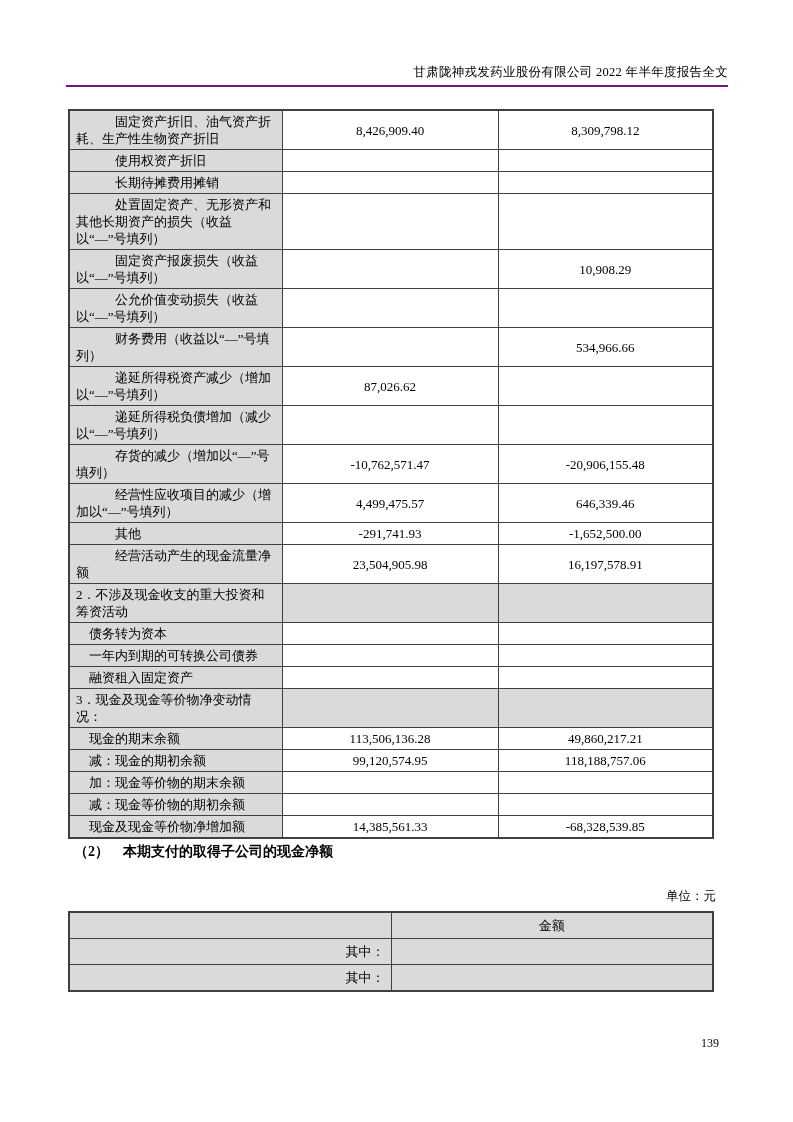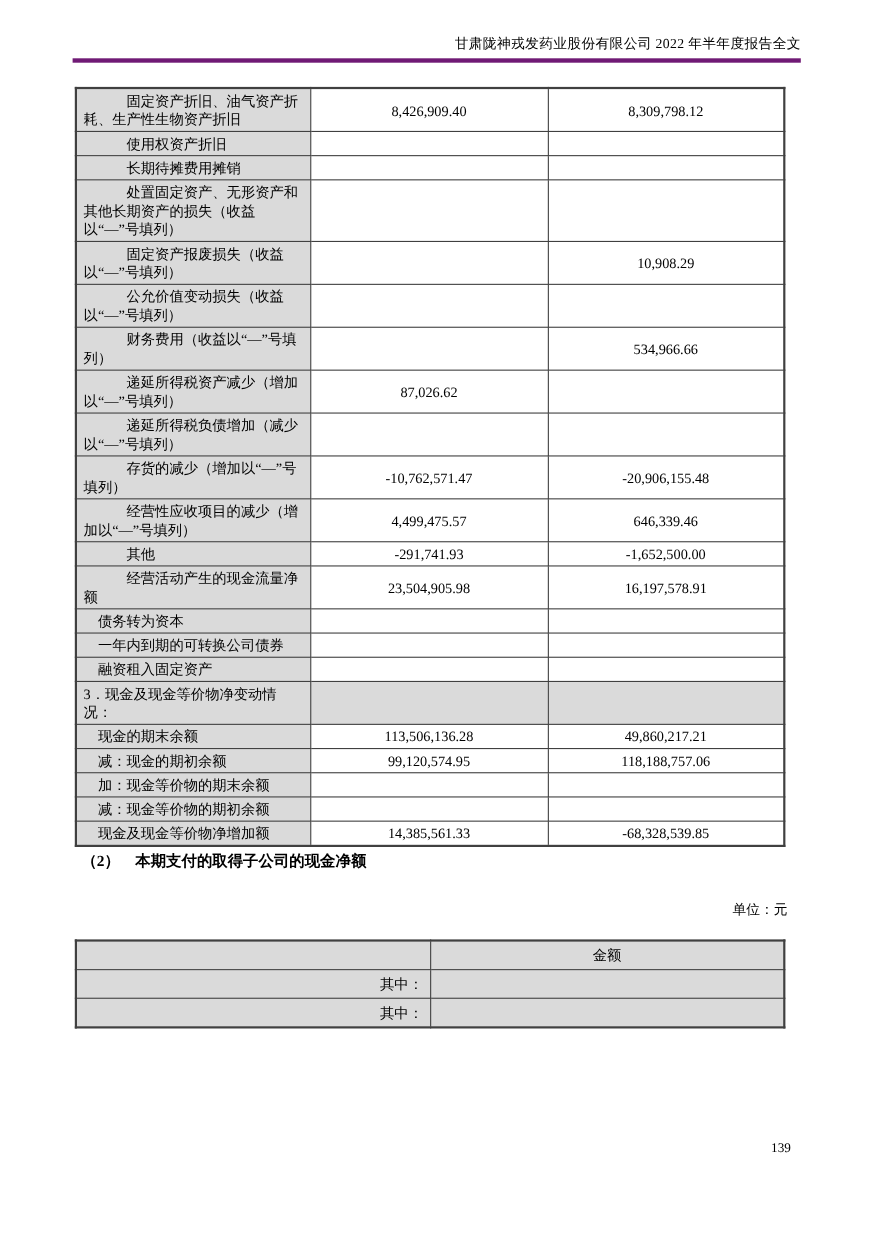--- a/index.html
+++ b/index.html
@@ -8,21 +8,21 @@
     width:793px; height:1122px;
     font-family:"Liberation Serif","DejaVu Serif",serif;
     color:#000;
     position:relative;
     overflow:hidden;
   }
   .page { position:absolute; inset:0; background:#fff; }
   .content { position:absolute; left:66px; top:0; width:662px; }
 
   
-  .hdr { padding-top:32px; border-bottom:4px solid #701a75; padding-bottom:4px; }
+  .hdr { padding-top:64px; border-bottom:2px solid #701a75; padding-bottom:4px; }
   .hdr-title { text-align:right; font-size:12.5px; letter-spacing:0.3px; }
 
   
   table { border-collapse:collapse; table-layout:fixed; margin-left:2px; width:644px; }
   table, th, td { border:1px solid #404040; }
   table { border-width:2px; }
   td, th {
     font-size:13px; line-height:17px;
     padding:2px 6px; vertical-align:middle;
     font-weight:normal;
@@ -33,21 +33,21 @@
   .item { text-indent:13px; }
   .section-row td { background:#dadada; }
   .num { text-align:center; white-space:nowrap; font-variant-numeric:tabular-nums; }
 
   
   .subheading { margin-top:4px; margin-left:8px; font-size:14px; font-weight:bold; }
   .subheading .no { margin-right:14px; }
 
   .unit-note { margin-top:27px; text-align:right; font-size:12.5px; padding-right:12px; }
 
-  .sub-table { margin-top:18px; }
+  .sub-table { margin-top:6px; }
   .sub-table th, .sub-table td { background:#dadada; padding:4px 6px; }
   .sub-table th { text-align:center; }
   .sub-table .lbl2 { text-align:right; }
 
   .page-number { position:absolute; top:1036px; right:74px; font-size:12px; }
 </style>
 </head>
 <body>
 
 <div class="page">
@@ -121,20 +121,25 @@
           </tr>
           <tr>
             <td class="lbl hang">其他</td>
             <td class="num">-291,741.93</td>
             <td class="num">-1,652,500.00</td>
           </tr>
           <tr>
             <td class="lbl hang">经营活动产生的现金流量净额</td>
             <td class="num">23,504,905.98</td>
             <td class="num">16,197,578.91</td>
+          </tr>
+          <tr class="section-row">
+            <td class="lbl ">2．不涉及现金收支的重大投资和筹资活动</td>
+            <td class="num"></td>
+            <td class="num"></td>
           </tr>
           <tr>
             <td class="lbl item">债务转为资本</td>
             <td class="num"></td>
             <td class="num"></td>
           </tr>
           <tr>
             <td class="lbl item">一年内到期的可转换公司债券</td>
             <td class="num"></td>
             <td class="num"></td>

